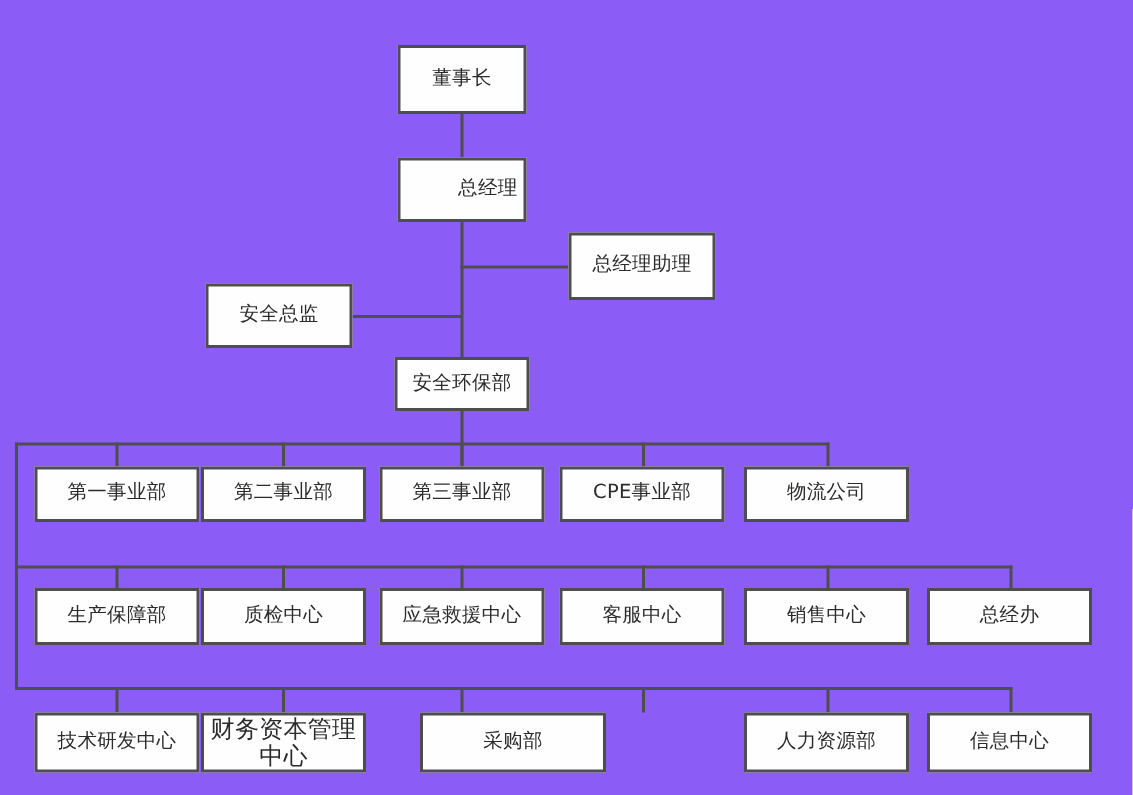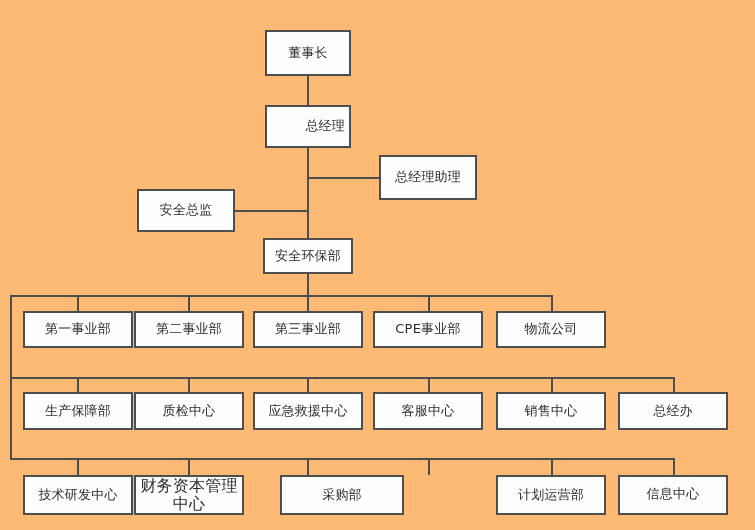--- a/index.html
+++ b/index.html
@@ -8,21 +8,21 @@
     padding: 0;
     background: #ffffff;
   }
   body {
     font-family: "DejaVu Sans", "Liberation Sans", sans-serif;
   }
   #chart-root {
     position: relative;
     width: 755px;
     height: 530px;
-    background: #fdba74;
+    background: #8b5cf6;
     overflow: hidden;
   }
   
   .node {
     position: absolute;
     box-sizing: border-box;
     background: #fefefe;
     border: 2px solid #4e4e4e;
     display: flex;
     align-items: center;
@@ -89,21 +89,21 @@
   <div class="conn v" style="left:307px; top:295px; height:16px;"></div>
   <div class="conn v" style="left:428px; top:295px; height:16px;"></div>
   <div class="conn v" style="left:551px; top:295px; height:16px;"></div>
 
   <div class="node" style="left:23px; top:311px; width:110px; height:37px;">
     <span>第一事业部</span>
   </div>
   <div class="node" style="left:134px; top:311px; width:110px; height:37px;">
     <span>第二事业部</span>
   </div>
-  <div class="node" style="left:253px; top:311px; width:110px; height:37px;">
+  <div class="node" style="left:253px; top:311px; width:110px; height:37px;font-family:Liberation Mono, monospace;">
     <span>第三事业部</span>
   </div>
   <div class="node" style="left:373px; top:311px; width:110px; height:37px;">
     <span>CPE事业部</span>
   </div>
   <div class="node" style="left:496px; top:311px; width:110px; height:37px;">
     <span>物流公司</span>
   </div>
 
   <div class="conn h" style="left:10px; top:377px; width:665px;"></div>
@@ -146,19 +146,19 @@
   <div class="node" style="left:23px; top:475px; width:110px; height:40px;">
     <span>技术研发中心</span>
   </div>
   <div class="node small-text" style="left:134px; top:475px; width:110px; height:40px;">
     <span>财务资本管理中心</span>
   </div>
   <div class="node" style="left:253px; top:475px; width:124px; height:40px;margin-left:27px;">
     <span>采购部</span>
   </div>
   <div class="node" style="left:496px; top:475px; width:110px; height:40px;">
-    <span>计划运营部</span>
+    <span>人力资源部</span>
   </div>
   <div class="node" style="left:618px; top:475px; width:110px; height:40px;font-family:Liberation Mono, monospace;">
     <span>信息中心</span>
   </div>
 
 </div>
 
 </body></html>

